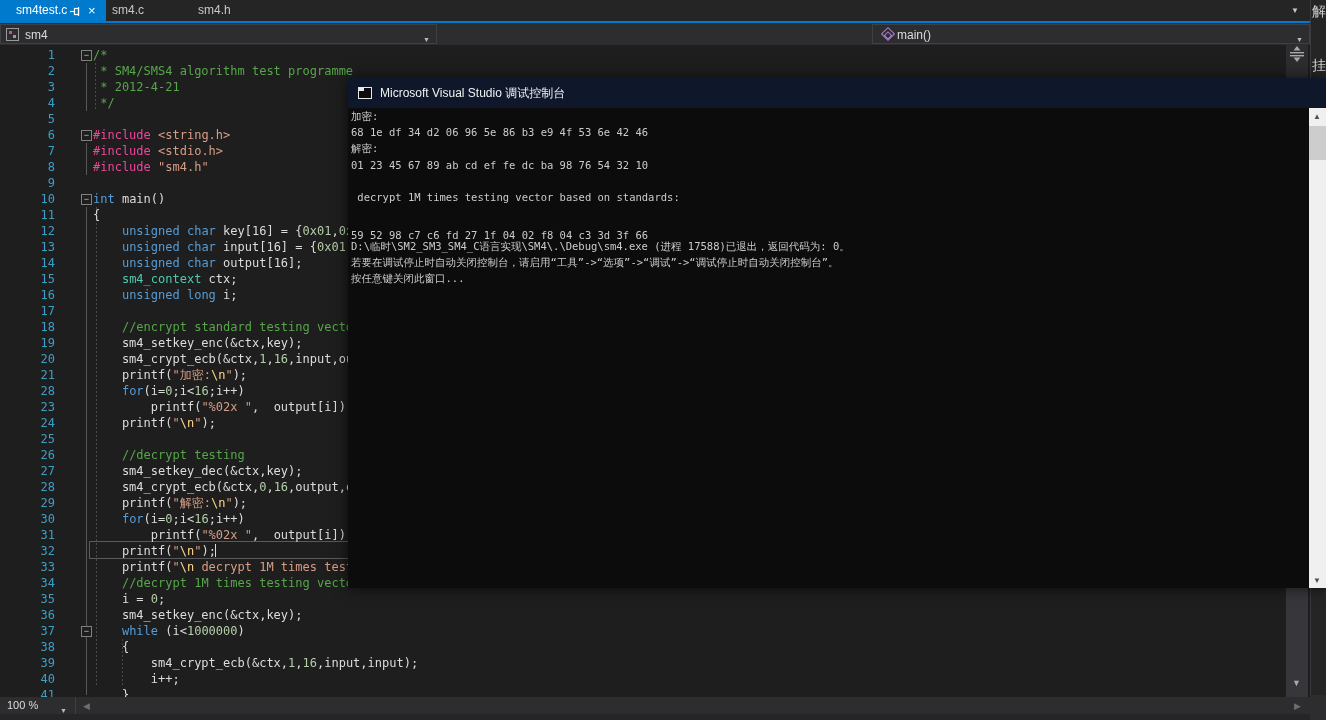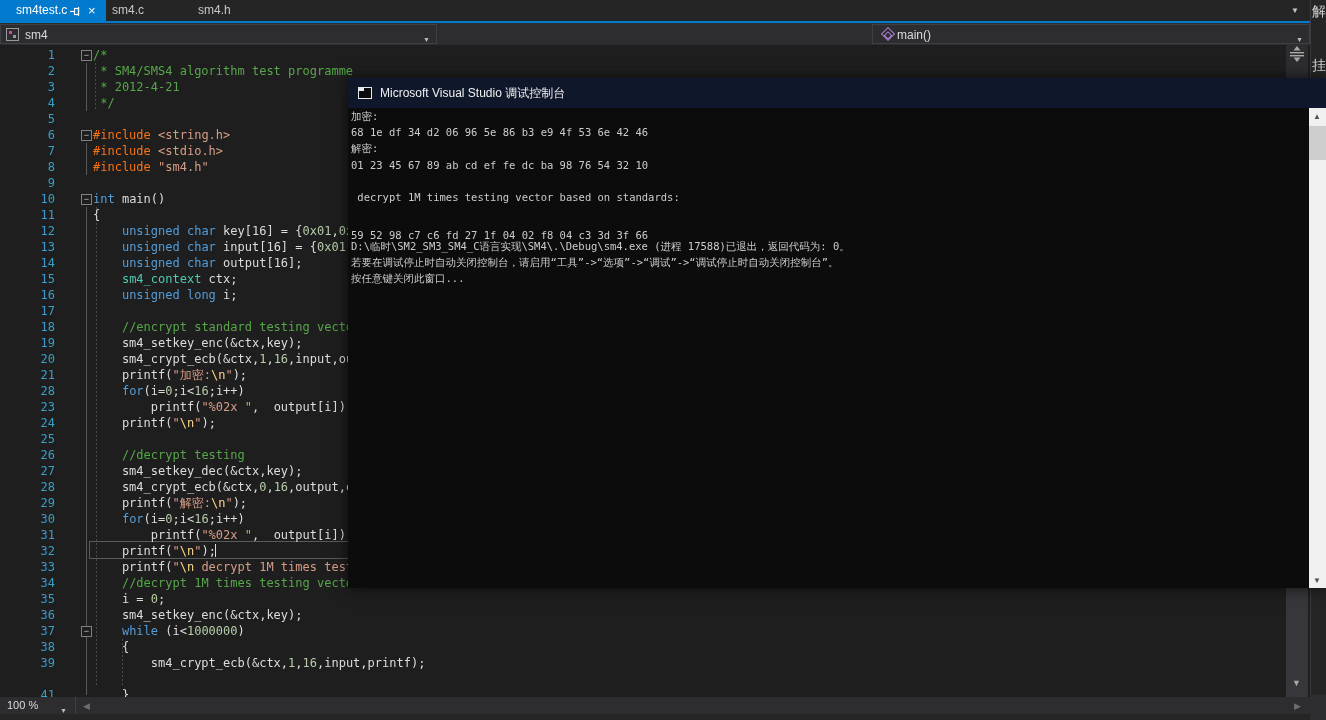--- a/index.html
+++ b/index.html
@@ -35,21 +35,21 @@
 
   
   #editor { left:0; top:45px; width:1310px; height:652px; background:#1e1e1e; overflow:hidden; }
   .code-row { position:absolute; left:0; width:1285px; height:16px; }
   .lnum { position:absolute; left:0; top:0; width:55px; text-align:right;
           color:#3b9fc7; font-family:"DejaVu Sans Mono", monospace; font-size:12px; line-height:16px; }
   .code { position:absolute; left:93px; top:0; white-space:pre;
           font-family:"DejaVu Sans Mono", monospace; font-size:12px; line-height:16px; color:#dcdcdc; }
   .tk-pl { color:#dcdcdc; } .tk-kw { color:#569cd6; } .tk-cm { color:#57a64a; }
   .tk-str { color:#d69d85; } .tk-esc { color:#ffd68f; } .tk-num { color:#b5cea8; }
-  .tk-ty { color:#4ec9b0; } .tk-pp { color:#f97316;margin-top:12px; }
+  .tk-ty { color:#4ec9b0; } .tk-pp { color:#ec4899;margin-top:12px; }
   .foldbox { position:absolute; left:81px; top:3px; width:11px; height:11px; border:1px solid #808080;
              background:#1e1e1e; color:#c8c8c8; font-size:9px; line-height:9px; text-align:center; z-index:3; }
   .guide-solid { position:absolute; width:1px; background:#585858; z-index:2; }
   .guide-dot { position:absolute; width:1px; background:repeating-linear-gradient(to bottom,#4a4a4a 0 2px,transparent 2px 4px); }
   #cur-line-box { left:89px; top:496px; width:432px; height:18px; border:1px solid #5a5a5c; }
   #caret { left:215px; top:499px; width:1px; height:13px; background:#dcdcdc; }
 
   
   #vsb-top { left:1286px; top:45px; width:22px; height:33px; background:#2d2d30; }
   #split-handle { position:absolute; left:4px; top:1px; }
@@ -286,21 +286,25 @@
         <span class="lnum">37</span>
         <span class="foldbox">−</span>
         <span class="code"><span class="tk-pl">    </span><span class="tk-kw">while</span><span class="tk-pl"> (i&lt;</span><span class="tk-num">1000000</span><span class="tk-pl">)</span></span>
       </div>
       <div class="code-row" style="top: 592px;">
         <span class="lnum">38</span>
         <span class="code"><span class="tk-pl">    {</span></span>
       </div>
       <div class="code-row" style="top: 608px;">
         <span class="lnum">39</span>
-        <span class="code"><span class="tk-pl">        sm4_crypt_ecb(&amp;ctx,</span><span class="tk-num">1</span><span class="tk-pl">,</span><span class="tk-num">16</span><span class="tk-pl">,input,printf);</span></span>
+        <span class="code"><span class="tk-pl">        sm4_crypt_ecb(&amp;ctx,</span><span class="tk-num">1</span><span class="tk-pl">,</span><span class="tk-num">16</span><span class="tk-pl">,input,input);</span></span>
+      </div>
+      <div class="code-row" style="top: 624px;">
+        <span class="lnum">40</span>
+        <span class="code"><span class="tk-pl">        i++;</span></span>
       </div>
       <div class="code-row" style="top: 640px;">
         <span class="lnum">41</span>
         <span class="code"><span class="tk-pl">    }</span></span>
       </div>
     </div>
   <div id="caret" class="abs"></div>
 </div>
 
 <div id="vsb-top" class="abs">

